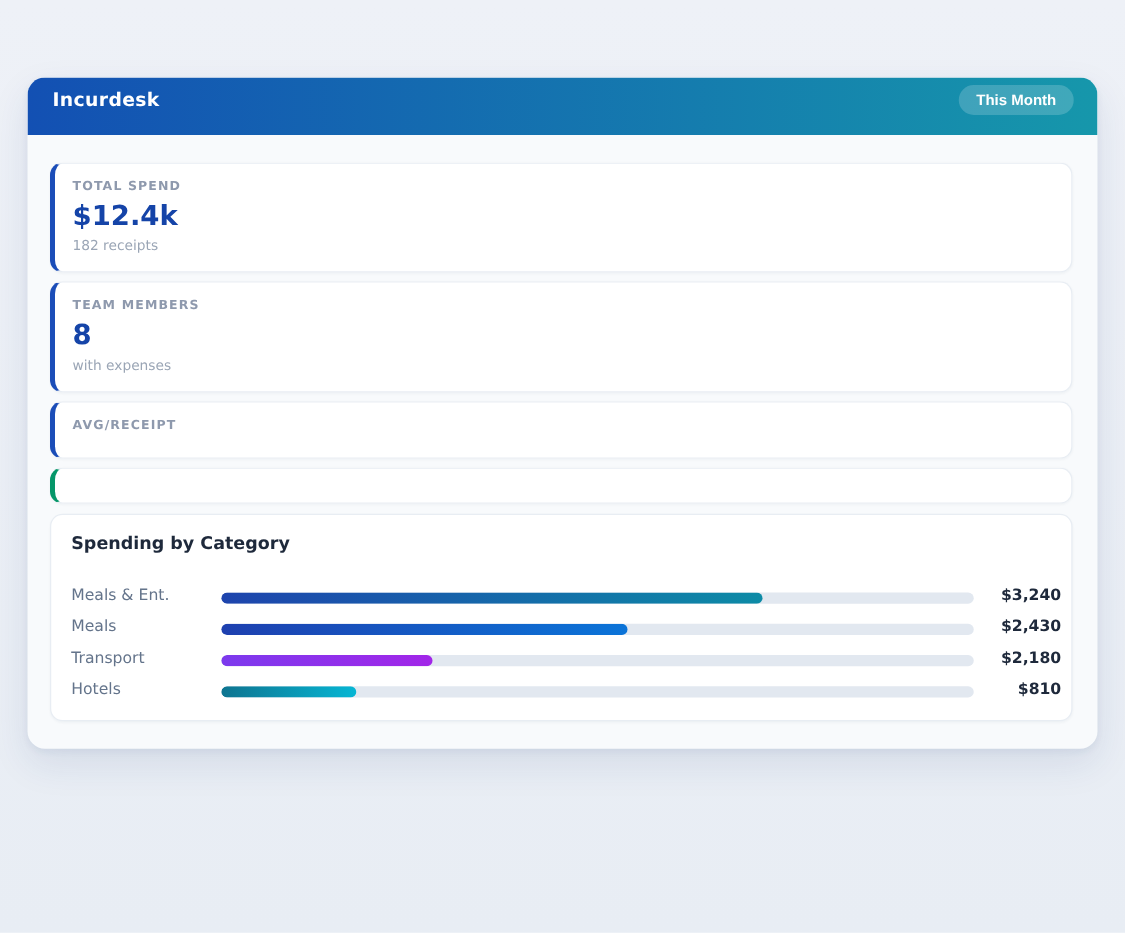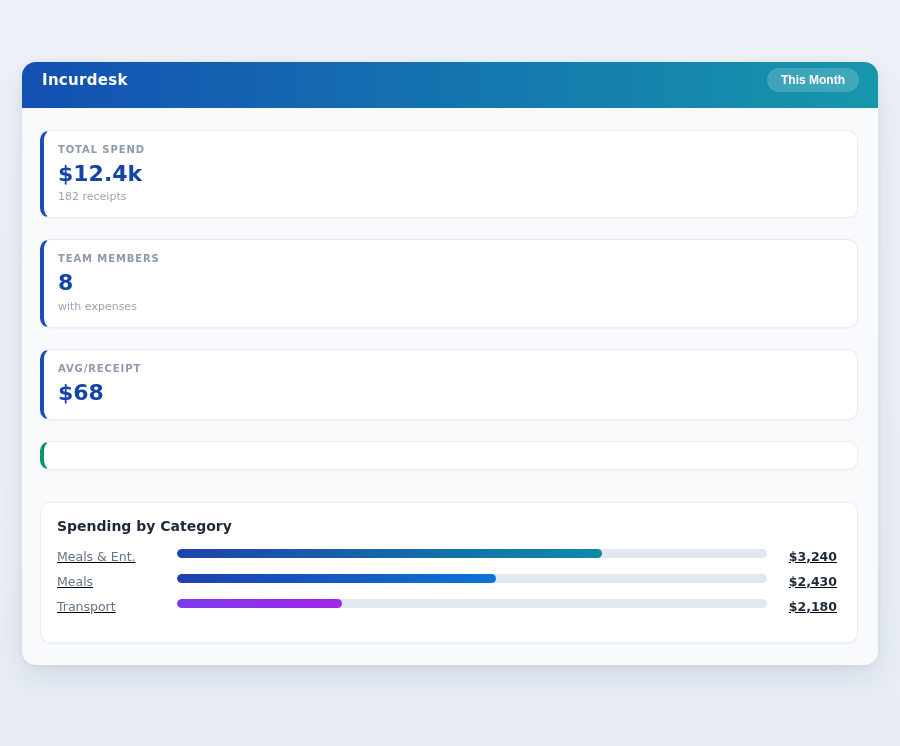--- a/index.html
+++ b/index.html
@@ -43,21 +43,21 @@
   .content {
     padding: 22px 20px 22px 18px;
   }
   .stat-card {
     background: #ffffff;
     border: 1px solid #e8edf3;
     border-left-width: 4px;
     border-left-style: solid;
     border-radius: 10px;
     padding: 13px 4px 14px 14px;
-    margin-bottom: 21px;
+    margin-bottom: 7px;
     box-shadow: 0 1px 2px rgba(16,42,83,0.04);
   }
   .stat-label {
     font-size: 10px;
     font-weight: bold;
     letter-spacing: 0.9px;
     color: #8e99ad;
     text-transform: uppercase;
     margin-bottom: 6px;
   }
@@ -68,35 +68,34 @@
   }
   .stat-subtitle {
     font-size: 11px;
     color: #9aa5b5;
     margin-top: 4px;
   }
   .chart-card {
     background: #ffffff;
     border: 1px solid #e8edf3;
     border-radius: 10px;
-    margin-top: 32px;
-    padding: 15px 20px 18px 16px;
+    margin-top: 8px;
+    padding: 15px 8px 18px 16px;
     box-shadow: 0 1px 2px rgba(16,42,83,0.04);
   }
   .chart-title {
     font-size: 14px;
     font-weight: bold;
     color: #1e293b;
     margin-bottom: 15px;
   }
   .chart-row {
     display: flex;
-    align-items: flex-start;
+    align-items: flex-end;
     height: 25px;
-    text-decoration: underline;
   }
   .row-label {
     width: 120px;
     font-size: 12.5px;
     color: #64748b;
     flex-shrink: 0;
   }
   .row-track {
     flex: 1;
     height: 9px;
@@ -134,21 +133,20 @@
   </div>
 
   <div class="stat-card" style="border-left-color: rgb(27, 77, 184);">
     <div class="stat-label">TEAM MEMBERS</div>
     <div class="stat-value" style="color: rgb(21, 68, 168);">8</div>
     <div class="stat-subtitle">with expenses</div>
   </div>
 
   <div class="stat-card" style="border-left-color: rgb(27, 77, 184);">
     <div class="stat-label">AVG/RECEIPT</div>
-    <div class="stat-value" style="color: rgb(21, 68, 168);">$68</div>
 
   </div>
 
   <div class="stat-card" style="border-left-color: rgb(5, 150, 105);">
 
   </div>
 </div>
     <div class="chart-card">
       <div class="chart-title">Spending by Category</div>
       <div id="chart-rows">
@@ -170,16 +168,23 @@
 
 
   <div class="chart-row">
     <div class="row-label">Transport</div>
     <div class="row-track" style="background: rgb(226, 232, 240);">
       <div class="row-fill" style="width: 28%; background: linear-gradient(90deg, rgb(124, 58, 237), rgb(162, 38, 232));"></div>
     </div>
     <div class="row-value">$2,180</div>
   </div>
 
+  <div class="chart-row">
+    <div class="row-label">Hotels</div>
+    <div class="row-track" style="background: rgb(226, 232, 240);">
+      <div class="row-fill" style="width: 18%; background: linear-gradient(90deg, rgb(14, 116, 144), rgb(6, 182, 212));"></div>
+    </div>
+    <div class="row-value">$810</div>
+  </div>
 </div>
     </div>
   </div>
 </div>
 
 </body></html>

